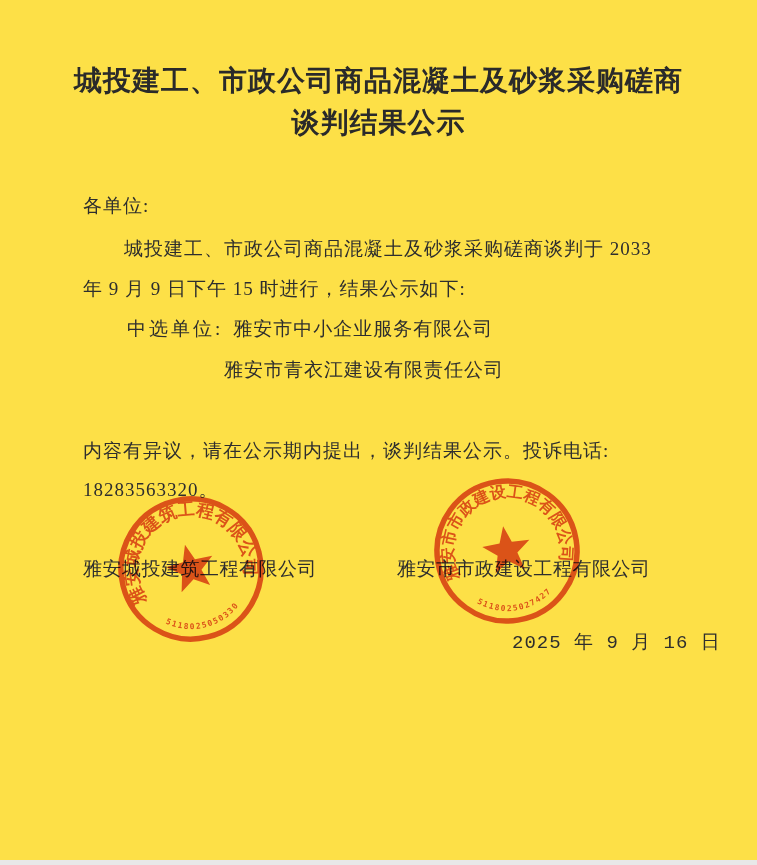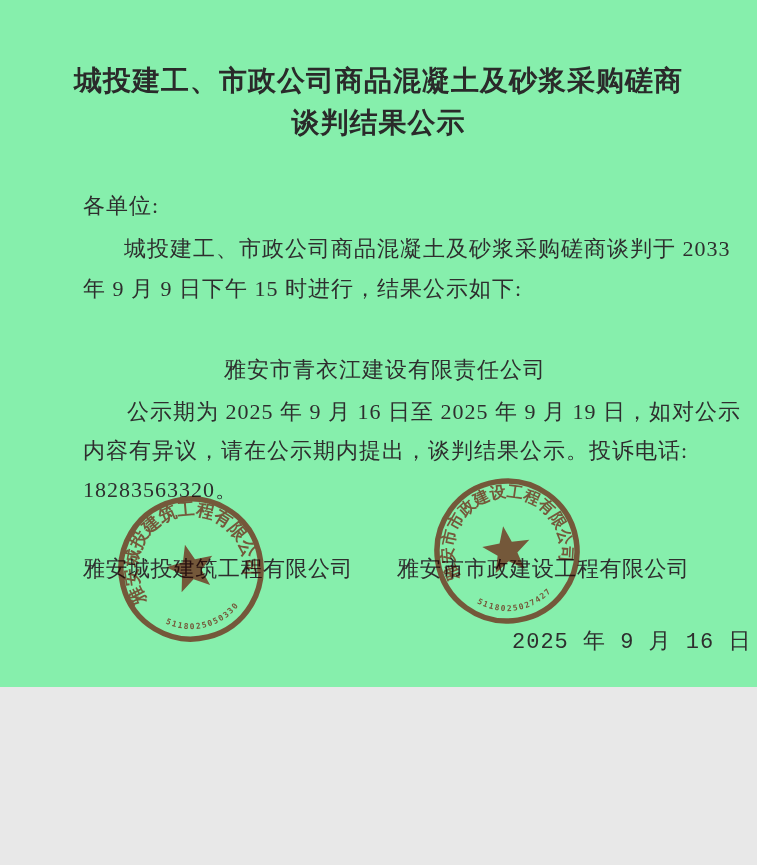--- a/index.html
+++ b/index.html
@@ -1,35 +1,35 @@
 <!DOCTYPE html>
 <html><head>
 <meta charset="utf-8">
 <style>
   html,body{margin:0;padding:0;background:#e8e8e8;}
   .page{
     position:relative;
-    width:757px;height:687px;
+    width:757px;height:860px;
     margin:0 auto;
-    background:#86efac;
+    background:#fde047;
     overflow:hidden;
     font-family:"Liberation Serif","DejaVu Serif",serif;
     color:#2e2e2e;
   }
   .title{
     position:absolute;top:60px;left:0;width:757px;
     margin:0;text-align:center;
     font-family:"Liberation Sans","DejaVu Sans",sans-serif;
     font-weight:700;font-size:28px;line-height:42px;
     color:#2a2a2a;letter-spacing:1px;
   }
   .title span{display:block;}
   .bodyline{
     position:absolute;
-    font-size:22px;line-height:26px;
+    font-size:19px;line-height:26px;
     letter-spacing:1px;white-space:nowrap;
   }
   .label-spread{letter-spacing:3px;margin-right:10px;}
   .seal{
     position:absolute;width:160px;height:160px;
     mix-blend-mode:multiply;opacity:.88;
     pointer-events:none;
   }
   .seal svg{width:100%;height:100%;overflow:visible;}
   .seal-text{font-family:"DejaVu Sans","Liberation Sans",sans-serif;font-weight:700;}
@@ -44,24 +44,26 @@
     <span>城投建工、市政公司商品混凝土及砂浆采购磋商</span>
     <span>谈判结果公示</span>
   </h1>
 
   <div class="bodyline" style="top:193px;left:83px;">各单位:</div>
 
   <div class="bodyline" style="top:236px;left:124px;">城投建工、市政公司商品混凝土及砂浆采购磋商谈判于 2033</div>
 
   <div class="bodyline" style="top:276px;left:83px;font-family:Liberation Serif, serif;">年 9 月 9 日下午 15 时进行，结果公示如下:</div>
 
+  <div class="bodyline" style="top:316px;left:127px;">
+    <span class="label-spread">中选单位:</span><span>雅安市中小企业服务有限公司</span>
+  </div>
 
   <div class="bodyline" style="top:357px;left:224px;text-align:right;">雅安市青衣江建设有限责任公司</div>
 
-  <div class="bodyline" style="top:399px;left:127px;">公示期为 2025 年 9 月 16 日至 2025 年 9 月 19 日，如对公示</div>
 
   <div class="bodyline" style="top:438px;left:83px;">内容有异议，请在公示期内提出，谈判结果公示。投诉电话:</div>
 
   <div class="bodyline" style="top:477px;left:83px;">18283563320。</div>
 
   <div class="bodyline" style="top:556px;left:83px;letter-spacing:0.5px;">雅安城投建筑工程有限公司</div>
 
   <div class="bodyline" style="top:556px;left:397px;letter-spacing:0.5px;">雅安市市政建设工程有限公司</div>
 
   <div class="bodyline" style="top:630px;left:512px;font-family:Liberation Mono, monospace;">2025 年 9 月 16 日</div>

